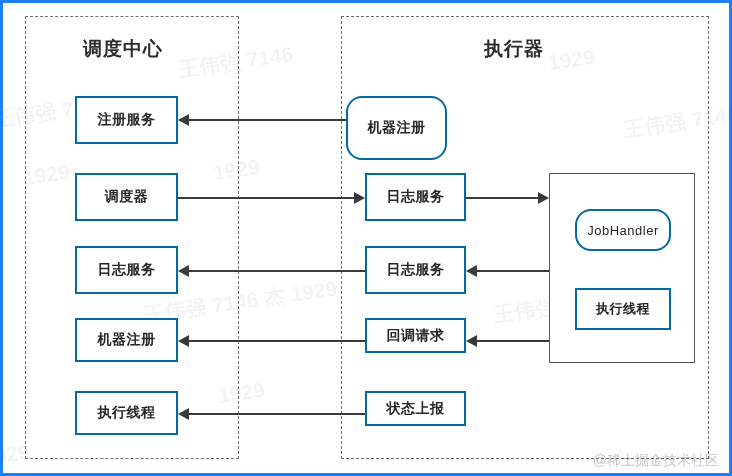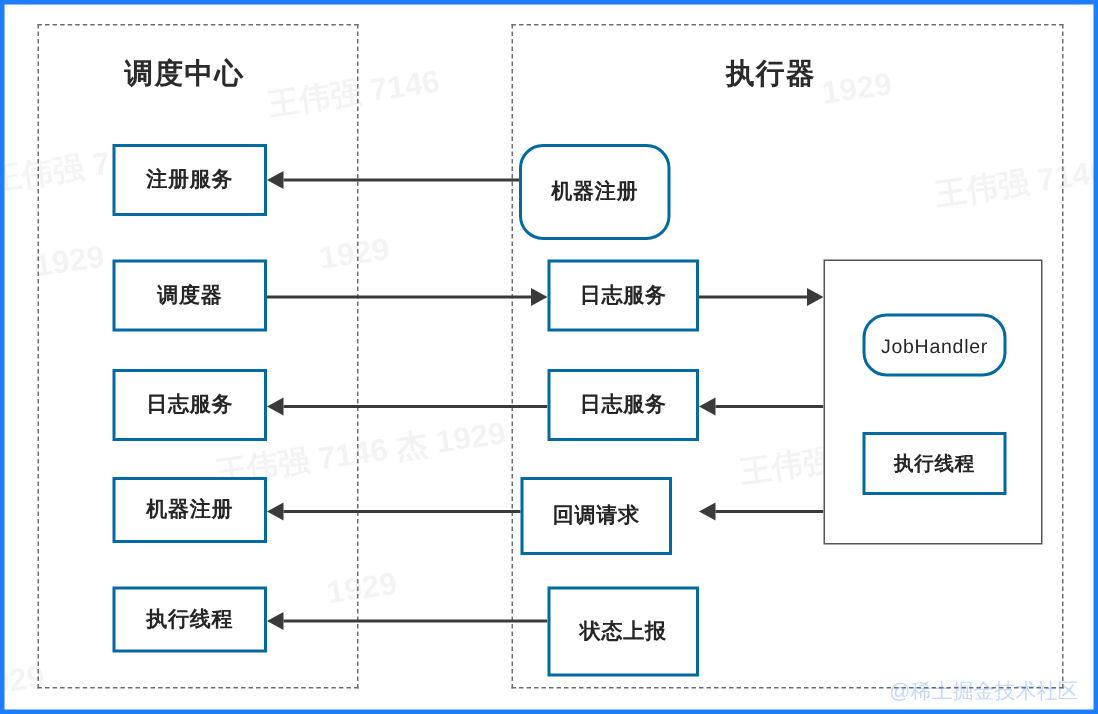--- a/index.html
+++ b/index.html
@@ -60,22 +60,22 @@
   #node-register-service { left: 72px;  top: 93px;  width: 103px; height: 48px; }
   #node-scheduler        { left: 72px;  top: 170px; width: 103px; height: 48px; }
   #node-log-service      { left: 72px;  top: 243px; width: 103px; height: 48px; }
   #node-callback-service { left: 72px;  top: 315px; width: 103px; height: 44px; }
   #node-status-monitor   { left: 72px;  top: 388px; width: 103px; height: 44px; }
 
   
   #node-machine-register { left: 343px; top: 93px;  width: 101px; height: 64px; border-radius: 16px; }
   #node-schedule-request { left: 362px; top: 170px; width: 101px; height: 48px; }
   #node-log-service-2    { left: 362px; top: 243px; width: 101px; height: 48px; }
-  #node-callback-request { left: 344px; top: 315px; width: 101px; height: 52px; }
-  #node-status-report    { left: 362px; top: 388px; width: 101px; height: 60px; }
+  #node-callback-request { left: 362px; top: 315px; width: 101px; height: 35px; }
+  #node-status-report    { left: 362px; top: 388px; width: 101px; height: 35px; }
 
   
   #node-executor-core {
     left: 546px; top: 170px; width: 146px; height: 190px;
     border: 1.5px solid #555;
     display: block;
   }
   #node-jobhandler {
     left: 572px; top: 206px; width: 96px; height: 42px;
     font-size: 13px; font-weight: 400;
@@ -109,21 +109,21 @@
     font-weight: 700;
     white-space: nowrap;
     transform: rotate(-8deg);
     pointer-events: none;
     user-select: none;
   }
   .wm-corner {
     position: absolute;
     right: 10px;
     bottom: 3px;
-    color: #3b82f6;
+    color: #404040;
     opacity: 0.30;
     font-size: 14px;
     white-space: nowrap;
     user-select: none;
   }
 </style>
 </head>
 <body>
 
 <div id="canvas">

